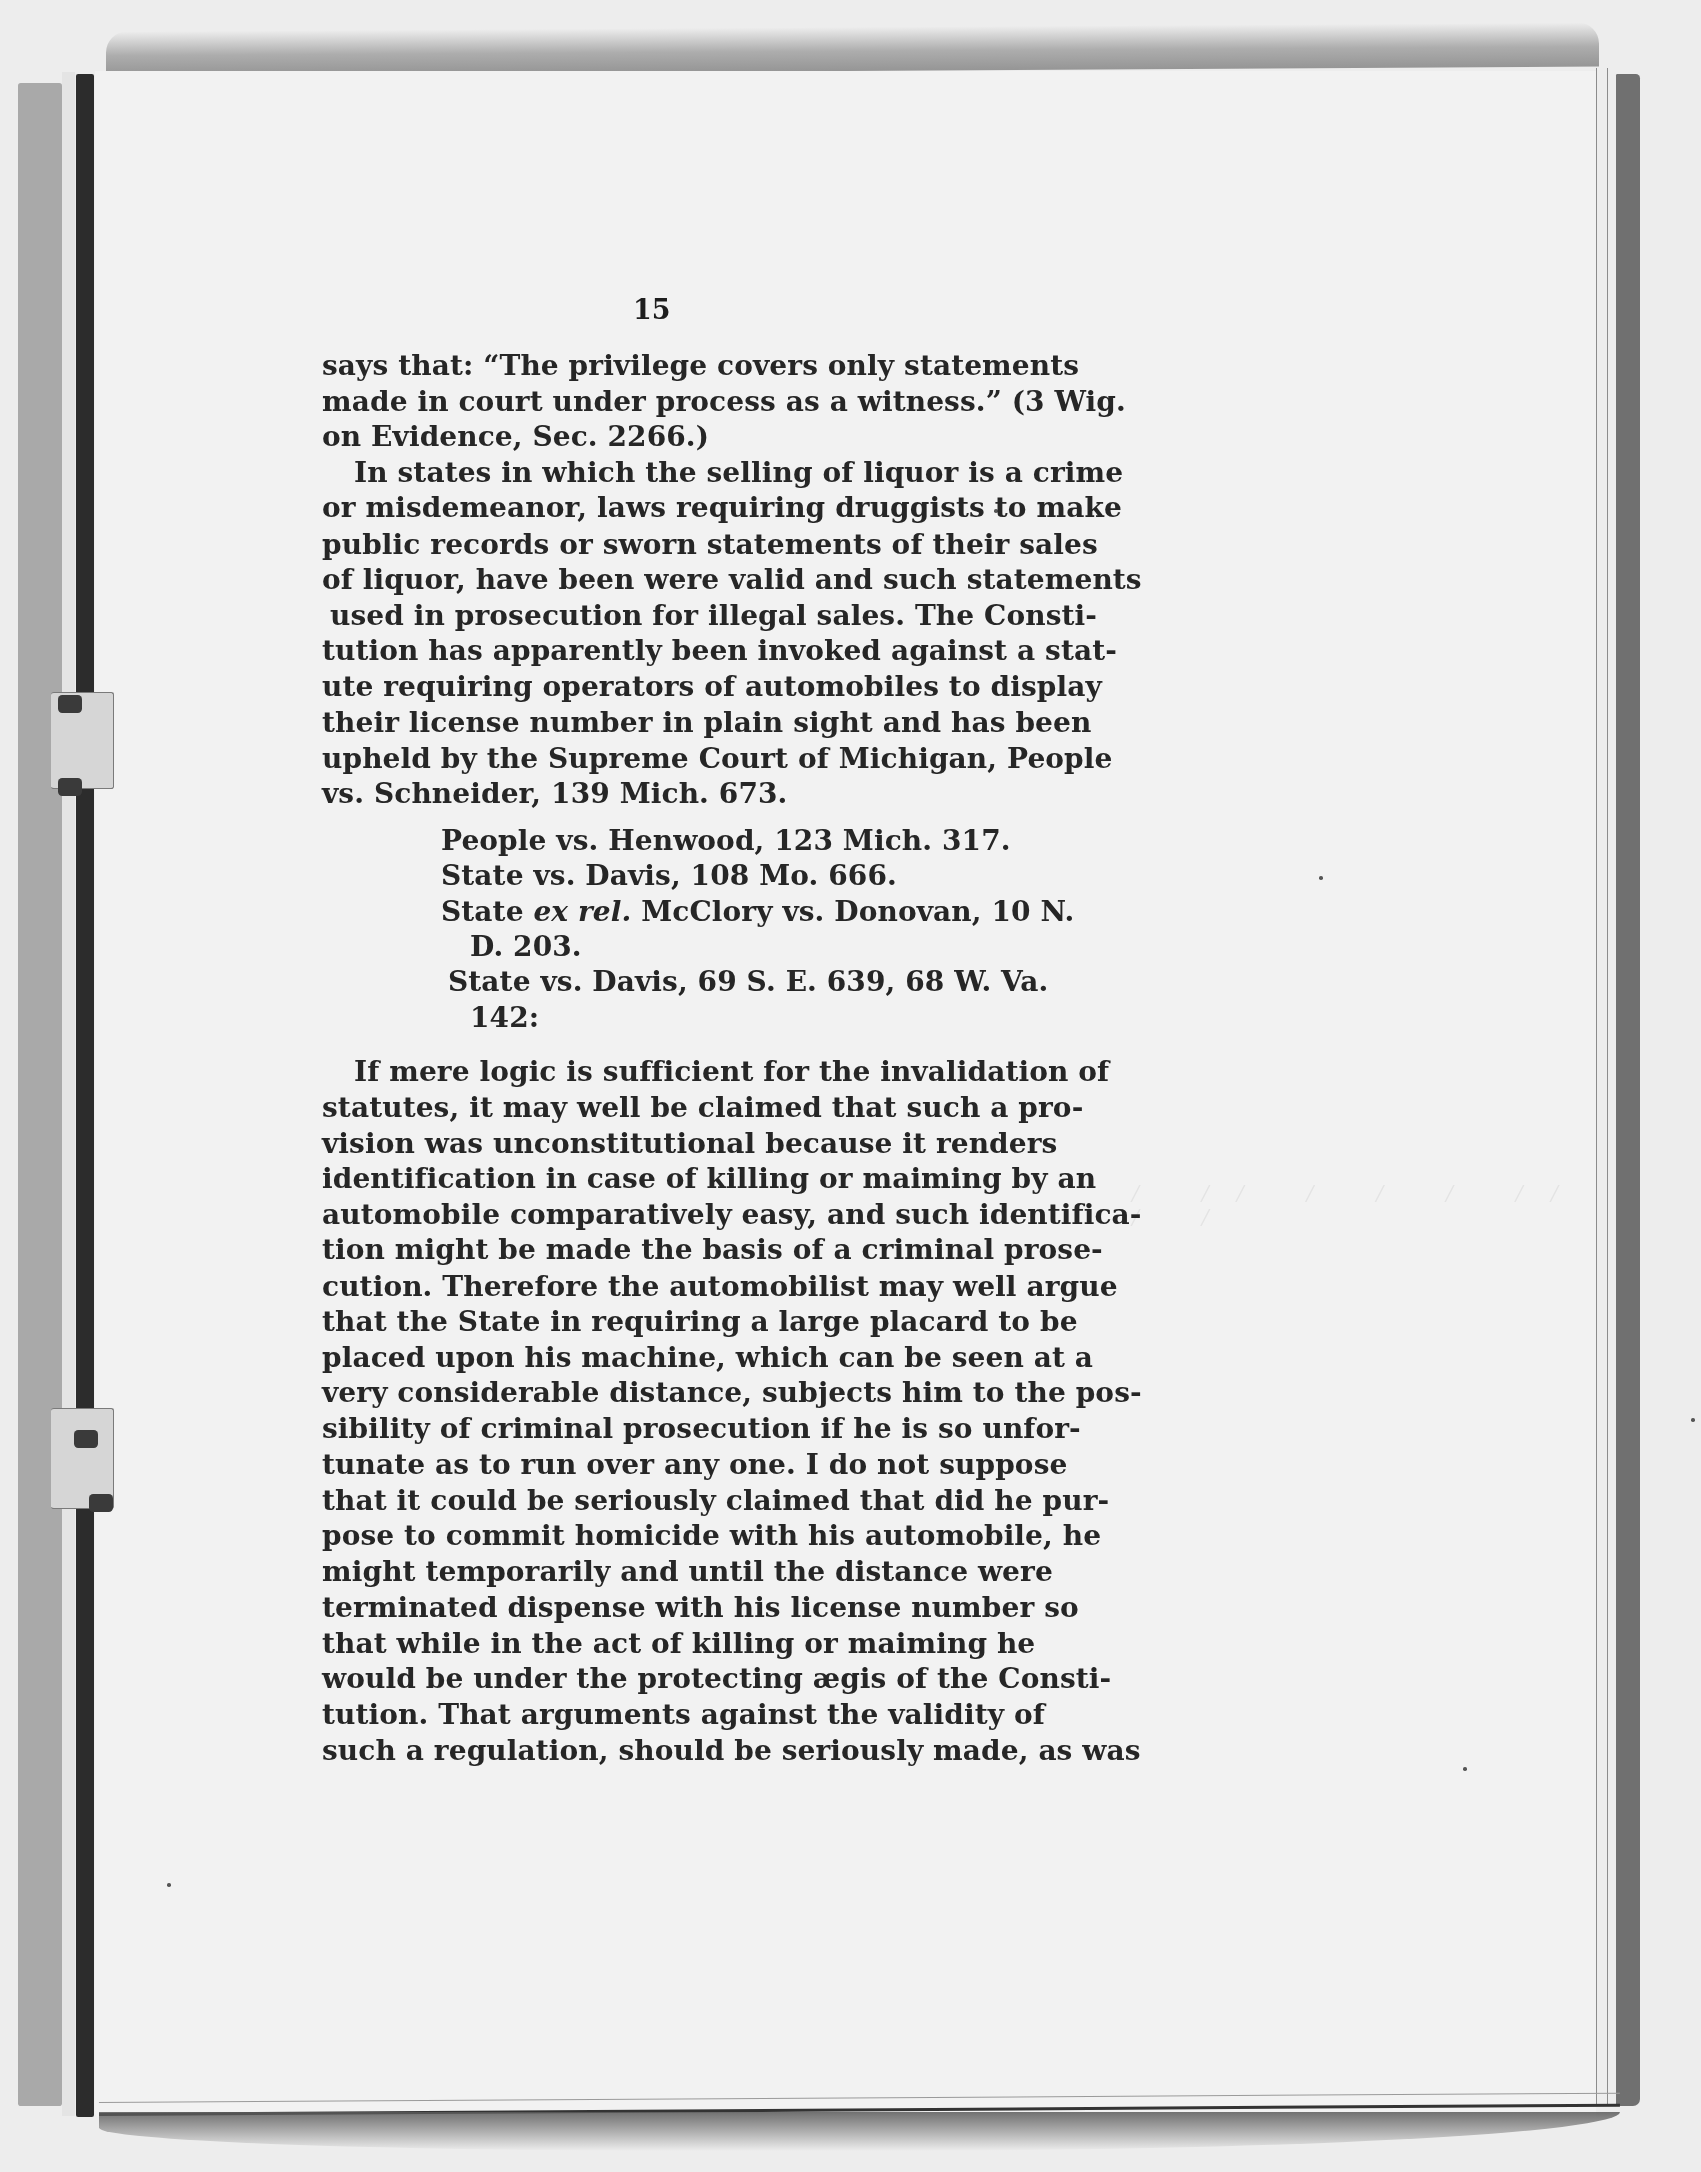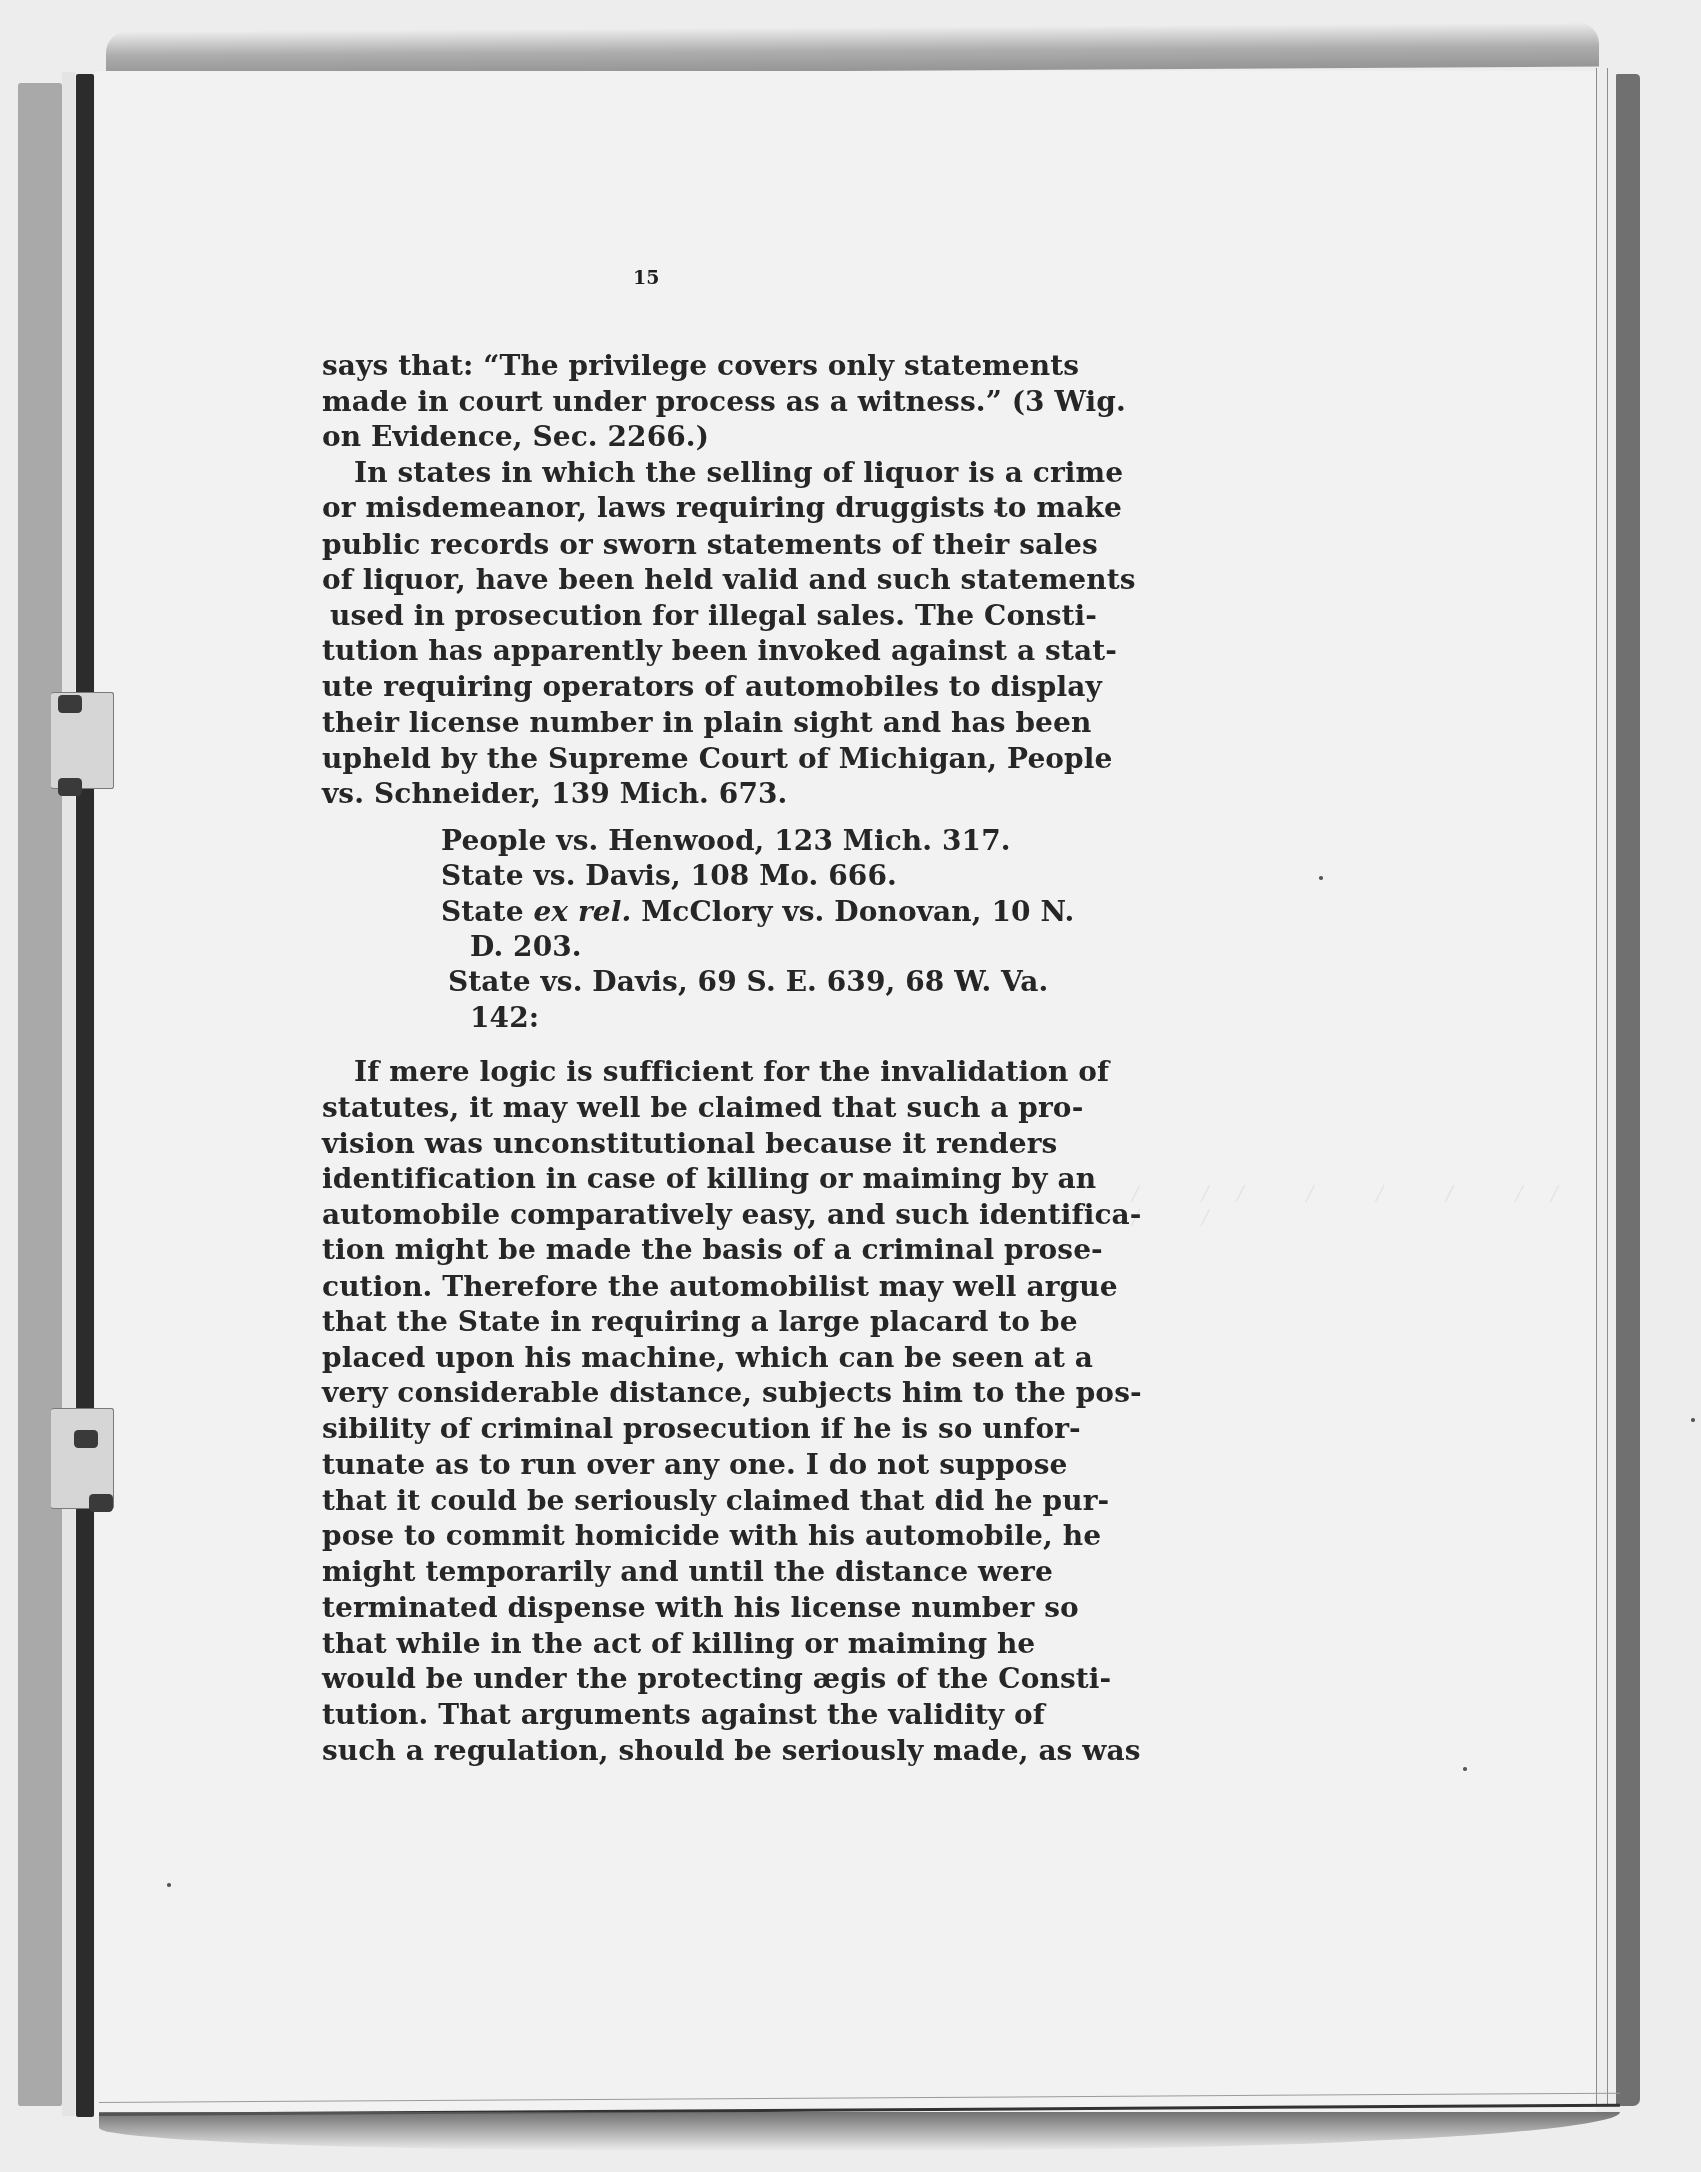--- a/index.html
+++ b/index.html
@@ -104,22 +104,22 @@
     left: 1132px; top: 1181px;
     width: 467px; height: 28px;
     color: rgba(0,0,0,0.06);
     font-size: 21px;
     letter-spacing: 28px;
     font-style: italic;
   }
   
   .page-number {
     position: absolute;
-    left: 633px; top: 266px;
-    font-size: 19px;
+    left: 633px; top: 294px;
+    font-size: 27px;
     font-weight: bold;
     color: #1e1e1e;
   }
   .line {
     position: absolute;
     font-size: 28px;
     line-height: 28px;
     height: 28px;
     color: #262626;
     font-weight: bold;
@@ -176,21 +176,21 @@
   <div>
     <div class="line full" style="top:352px;">says that: “The privilege covers only statements</div>
     <div class="line full" style="top:388px;">made in court under process as a witness.” (3 Wig.</div>
     <div class="line full short" style="top:423px;">on Evidence, Sec. 2266.)</div>
   </div>
 
   <div>
     <div class="line indent" style="top:459px;">In states in which the selling of liquor is a crime</div>
     <div class="line full" style="top:494px;">or misdemeanor, laws requiring druggists to make</div>
     <div class="line full" style="top:531px;">public records or sworn statements of their sales</div>
-    <div class="line full" style="top:566px;">of liquor, have been held valid and such statements</div>
+    <div class="line full" style="top:566px;">of liquor, have been were valid and such statements</div>
     <div class="line full" style="top:602px;margin-left:8px;">used in prosecution for illegal sales.  The Consti-</div>
     <div class="line full" style="top:637px;">tution has apparently been invoked against a stat-</div>
     <div class="line full" style="top:673px;">ute requiring operators of automobiles to display</div>
     <div class="line full" style="top:709px;">their license number in plain sight and has been</div>
     <div class="line full" style="top:745px;">upheld by the Supreme Court of Michigan, People</div>
     <div class="line full short" style="top:780px;">vs. Schneider, 139 Mich. 673.</div>
   </div>
 
   <div>
     <div class="line cite" style="top:827px;">People vs. Henwood, 123 Mich. 317.</div>

